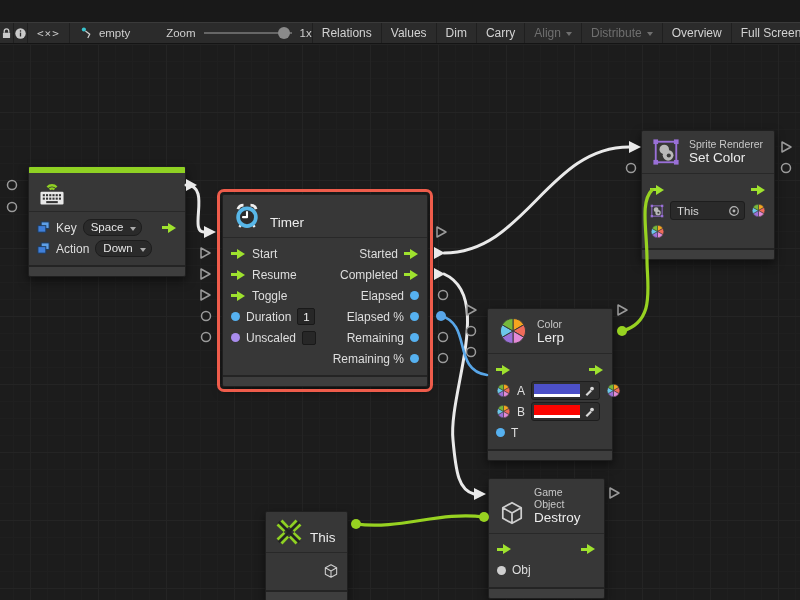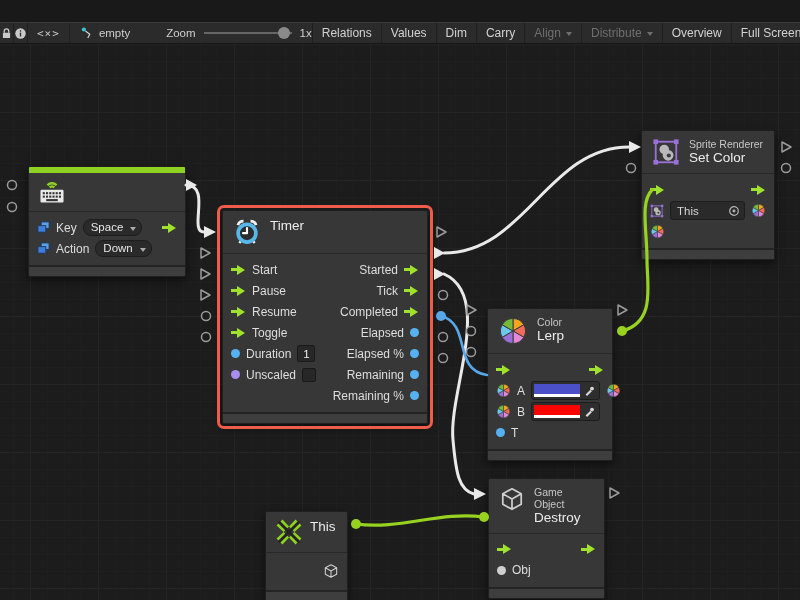--- a/index.html
+++ b/index.html
@@ -48,21 +48,21 @@
       linear-gradient(#1f1f1f 1px,transparent 1px),
       linear-gradient(90deg,#1f1f1f 1px,transparent 1px);
     background-size:68px 68px,68px 68px,17px 17px,17px 17px;
     background-position:30px 68px,30px 68px,13px 0,13px 0;}
 
   
   .node{position:absolute;background:#373737;border:1px solid #1f1f1f;border-radius:2px;
     box-shadow:0 4px 10px rgba(0,0,0,.5);font-size:12px}
   .node.selected{outline:3px solid var(--selection-red);outline-offset:2px}
   .accent-bar{height:6px;background:var(--accent-green);border-radius:1px 1px 0 0}
-  .nheader{display:flex;align-items:flex-start;gap:9px;padding:7px 10px;min-height:40px}
+  .nheader{display:flex;align-items:flex-end;gap:9px;padding:7px 10px;min-height:40px}
   .ntitles{display:flex;flex-direction:column;line-height:1.15}
   .ncat{font-size:10.5px;color:#c7c7c7}
   .ntitle{font-size:13.5px;color:#ececec}
   .nbody{border-top:1px solid #282828;padding:5px 0 6px}
   .nfooter{height:11px;background:#3e3e3e;border-top:2px solid #242424;border-radius:0 0 2px 2px}
   .row{display:flex;align-items:center;gap:6px;height:21px;padding:0 8px}
   .row.spread{justify-content:space-between}
   .pgroup{display:flex;align-items:center;gap:6px}
   .plabel{color:#dedede;white-space:nowrap}
   .farrow{position:relative;width:15px;height:10px;flex:none}
@@ -293,47 +293,37 @@
                 <use href="#icon-cascade"></use>
               </svg>
             </span>
           <span class="plabel">Action</span>
           <span class="dd">Down</span>
         </div>
       </div>
       <div class="nfooter"></div>
     </div>
 
-    <div class="node selected" style="left:222px;top:166px;width:206px">
+    <div class="node selected" style="left:222px;top:150px;width:206px">
       <div class="nheader">
         <span class="iconbox">
             <svg width="28" height="28">
               <use href="#icon-clock"></use>
             </svg>
           </span>
         <span class="ntitle">Timer</span>
       </div>
       <div class="nbody">
         <div class="row spread">
           <span class="pgroup">
             <span class="farrow"></span>
             <span class="plabel">Start</span>
           </span>
           <span class="pgroup">
             <span class="plabel">Started</span>
-            <span class="farrow"></span>
-          </span>
-        </div>
-        <div class="row spread">
-          <span class="pgroup">
-            <span class="farrow"></span>
-            <span class="plabel">Pause</span>
-          </span>
-          <span class="pgroup">
-            <span class="plabel">Tick</span>
             <span class="farrow"></span>
           </span>
         </div>
         <div class="row spread">
           <span class="pgroup">
             <span class="farrow"></span>
             <span class="plabel">Resume</span>
           </span>
           <span class="pgroup">
             <span class="plabel">Completed</span>

